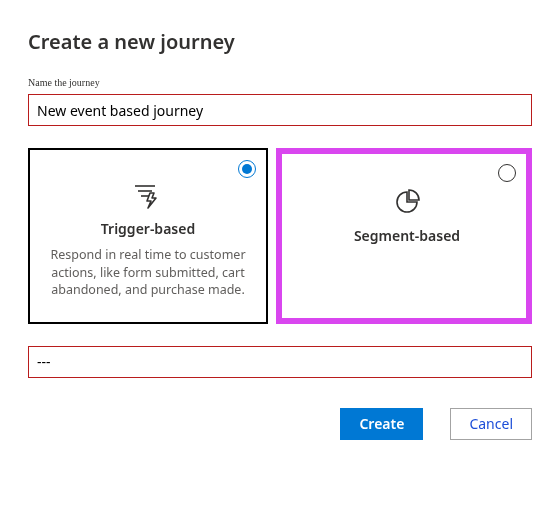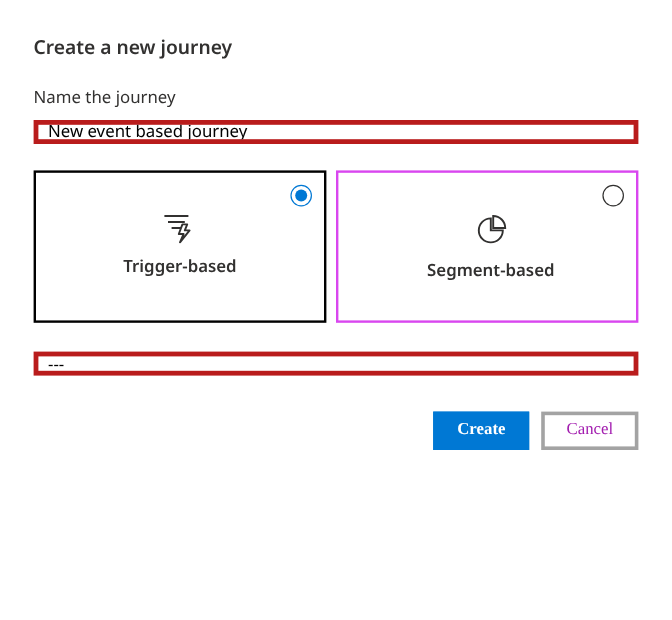--- a/index.html
+++ b/index.html
@@ -5,53 +5,54 @@
   * { box-sizing: border-box; }
   body {
     font-family: "Segoe UI", -apple-system, system-ui, sans-serif;
     margin: 0;
     padding: 28px 28px 20px 28px;
     width: 560px;
     color: #323130;
     background: #fff;
   }
   .page-title {
-    font-size: 16px;
+    font-size: 20px;
     font-weight: 600;
     margin: 0 0 22px 0;
   }
   .field-label {
-    font-size: 14px;
+    font-size: 10px;
     font-weight: 400;
     margin: 0 0 6px 0;
     display: block;
+    font-family: Liberation Serif, serif;
   }
   .required-mark {
     color: #a4262c;
     margin-left: 2px;
   }
   .text-input {
     width: 100%;
-    height: 20px;
-    border: 4px solid #b91c1c;
+    height: 32px;
+    border: 1px solid #b91c1c;
     padding: 0 8px;
     font-size: 14px;
     font-family: inherit;
     outline: none;
   }
   .section-gap { margin-top: 22px; }
   .cards {
     display: flex;
     gap: 8px;
     margin-top: 8px;
   }
   .card {
     position: relative;
     flex: 1 1 0;
-    border: 2px solid #d946ef;
+    border: 6px solid #d946ef;
     padding: 34px 18px 24px 24px;
     text-align: center;
     cursor: pointer;
     background: #fff;
   }
   .card.selected {
     border: 2px solid #000000;
     padding: 33px 17px 23px 17px;
   }
   .radio {
@@ -86,34 +87,33 @@
     margin-bottom: 8px;
   }
   .card-desc {
     font-size: 12.5px;
     color: #605e5c;
     line-height: 1.4;
   }
   .actions {
     display: flex;
     justify-content: flex-end;
-    gap: 10px;
+    gap: 27px;
     margin-top: 30px;
-    font-family: Liberation Serif, serif;
   }
   .btn {
     min-width: 80px;
     height: 32px;
     padding: 0 18px;
     font-size: 14px;
     font-family: inherit;
     cursor: pointer;
-    border: 3px solid #a3a3a3;
+    border: 1px solid #a3a3a3;
     background: #fff;
-    color: #a21caf;
+    color: #1d4ed8;
   }
   .btn.primary {
     background: #0078d4;
     border: 1px solid #0078d4;
     color: #fff;
     font-weight: 600;
   }
 </style>
 </head>
 <body>
@@ -132,20 +132,21 @@
       <span class="radio"></span>
       <div class="card-icon">
         <svg width="30" height="26" viewBox="0 0 30 26" fill="none" stroke="#323130" stroke-width="1.6">
           <line x1="2" y1="3" x2="22" y2="3"></line>
           <line x1="5" y1="8" x2="19" y2="8"></line>
           <line x1="8" y1="13" x2="16" y2="13"></line>
           <path d="M17 10 L14 18 L18 18 L15 25 L23 15 L19 15 L21 10 Z" stroke-linejoin="round" fill="#fff"></path>
         </svg>
       </div>
       <div class="card-title">Trigger-based</div>
+      <div class="card-desc">Respond in real time to customer actions, like form submitted, cart abandoned, and purchase made.</div>
     </div>
 
     <div class="card">
       <span class="radio"></span>
       <div class="card-icon">
         <svg width="28" height="28" viewBox="0 0 28 28" fill="none" stroke="#323130" stroke-width="1.6">
           <path d="M14 4 A10 10 0 1 0 24 14 L14 14 Z"></path>
           <path d="M16 2 A10 10 0 0 1 26 12 L16 12 Z"></path>
         </svg>
       </div>

